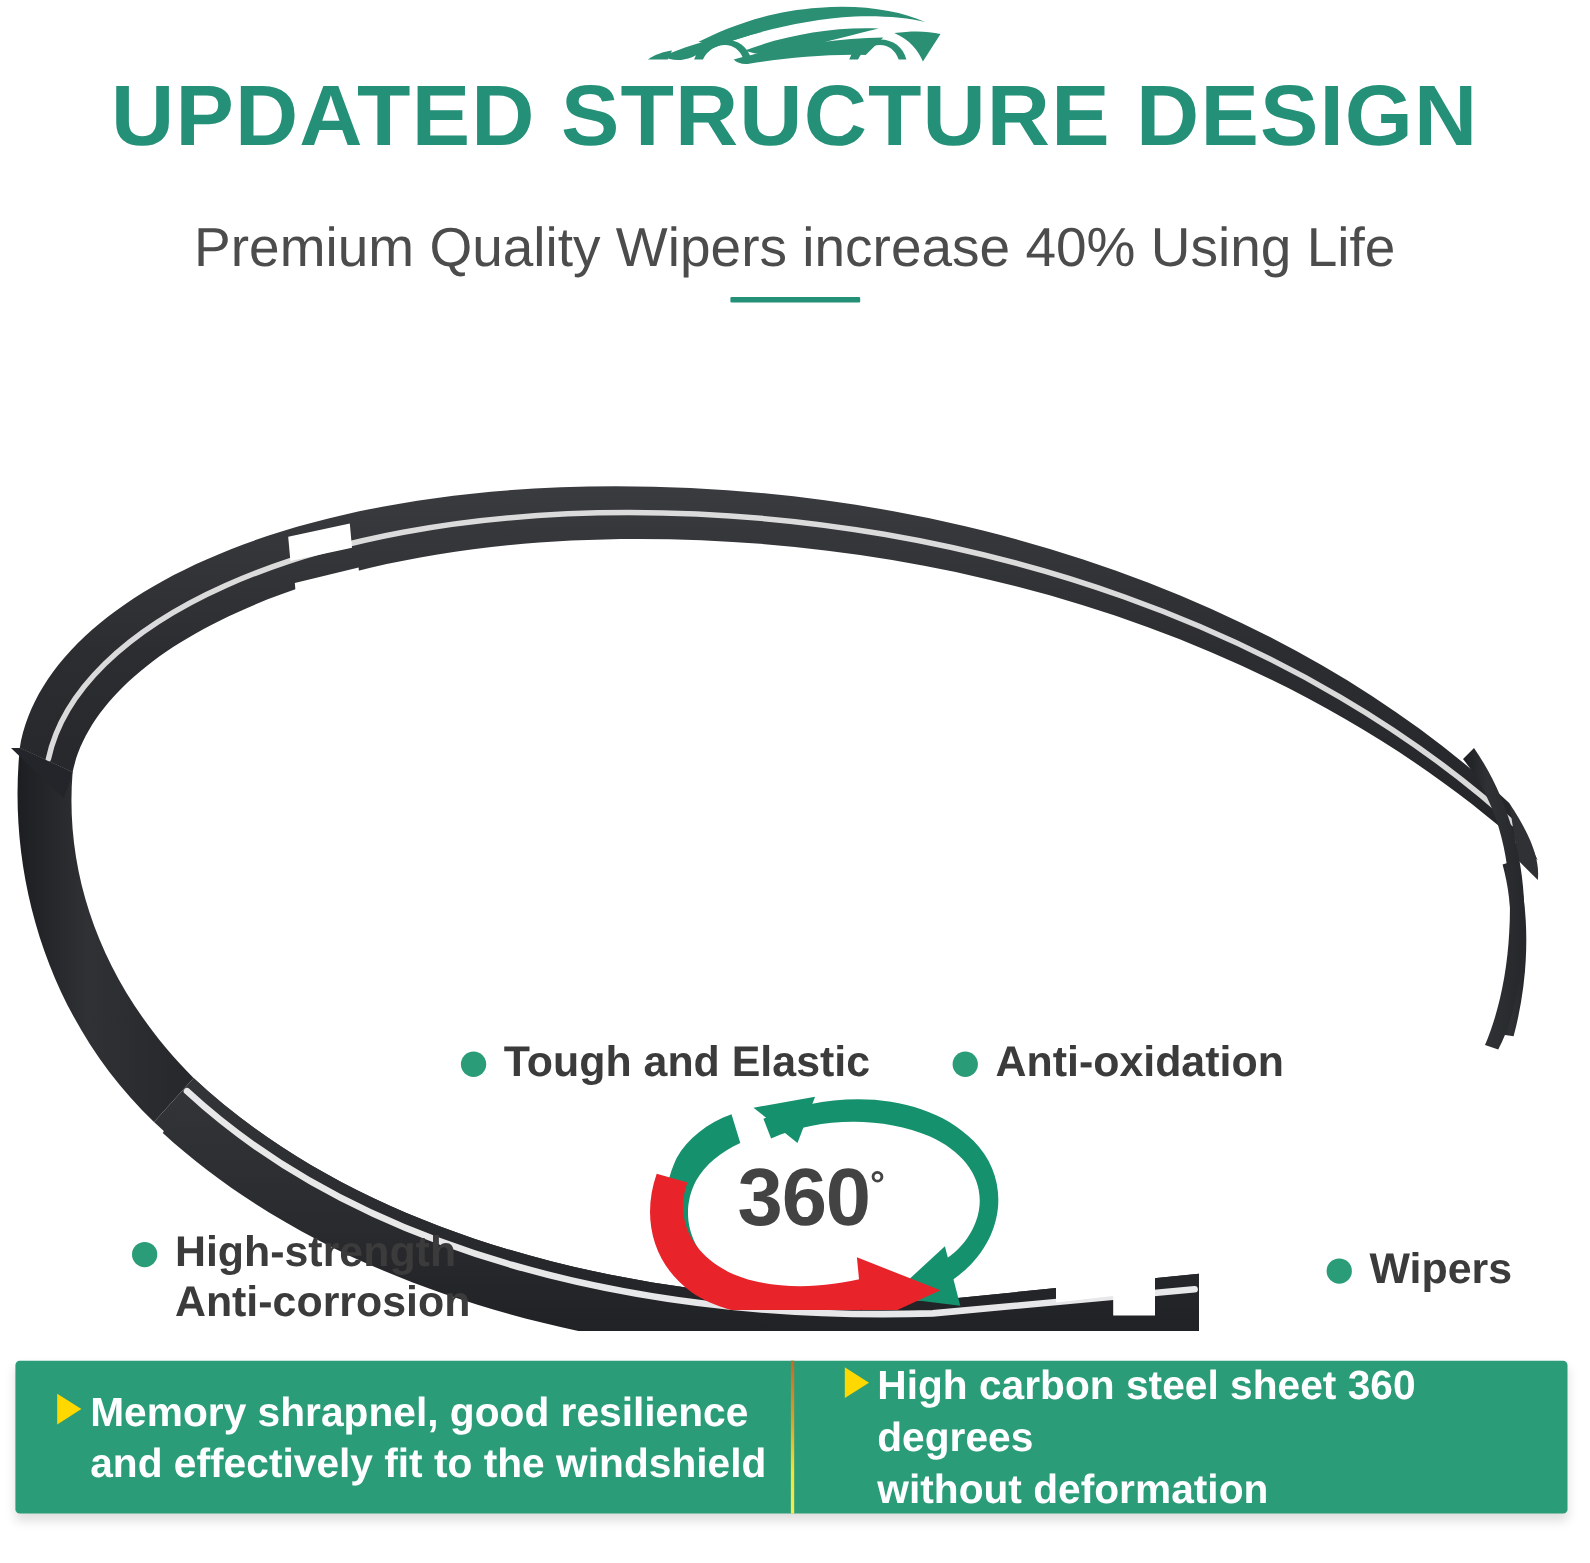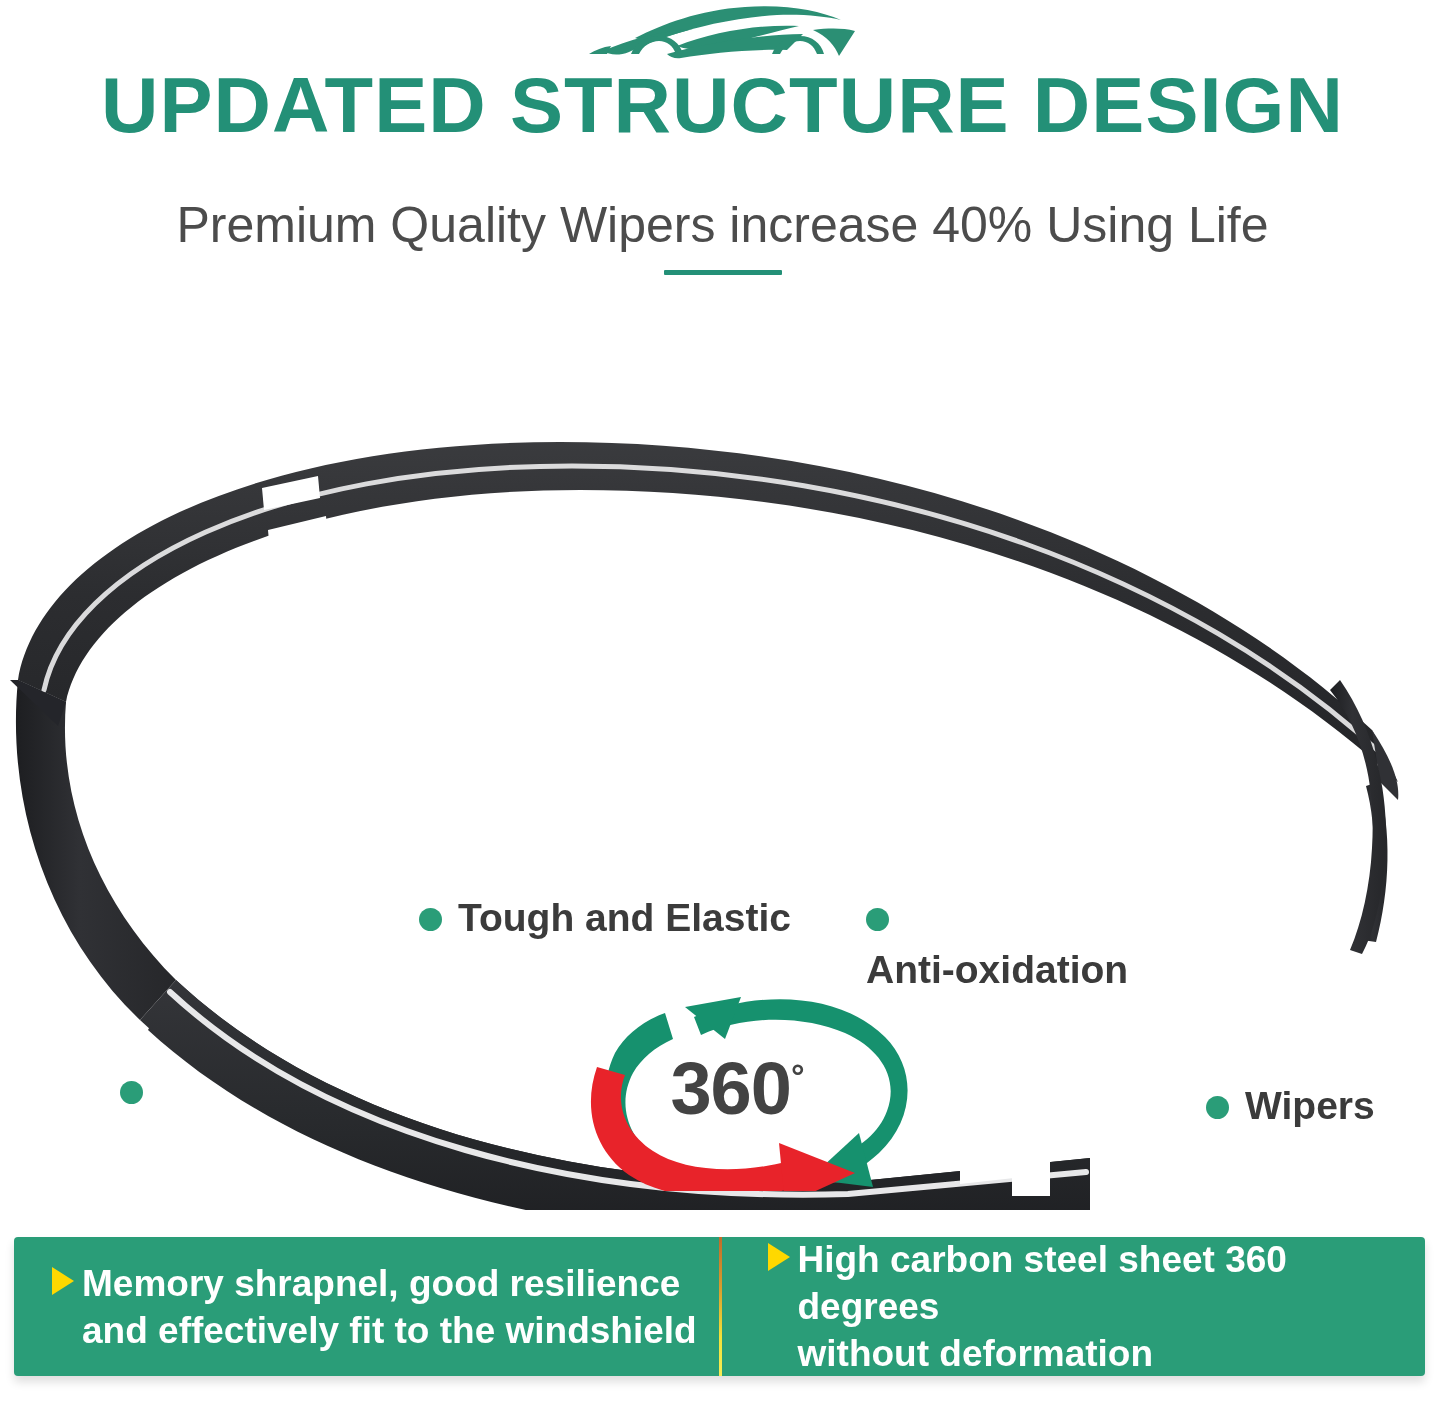--- a/index.html
+++ b/index.html
@@ -93,33 +93,34 @@
     position: absolute;
     display: flex;
     align-items: flex-start;
     gap: 16px;
     font-family: "Liberation Sans Narrow", "Liberation Sans", sans-serif;
     font-weight: 700;
     font-size: 39px;
     line-height: 45px;
     color: #3b3b3b;
     white-space: pre-line;
+    margin-top: 48px;
   }
 
   .dot {
     flex: 0 0 auto;
     width: 23px;
     height: 23px;
     border-radius: 50%;
     background: #2a9d78;
     margin-top: 13px;
   }
 
   #callout-tough   { left: 419px; top: 565px; }
-  #callout-anti    { left: 866px; top: 565px; flex-direction: column; }
+  #callout-anti    { left: 866px; top: 565px; }
   #callout-high    { left: 120px; top: 738px; }
   #callout-quiet   { left: 1206px; top: 753px; }
 
   
   .badge-360 {
     position: absolute;
     left: 573px;
     top: 661px;
     width: 346px;
     height: 200px;
@@ -384,20 +385,22 @@
       <span>Tough and Elastic</span>
     </div>
 
     <div class="callout" id="callout-anti">
       <span class="dot"></span>
       <span>Anti-oxidation</span>
     </div>
 
     <div class="callout" id="callout-high">
       <span class="dot"></span>
+      <span>High-strength
+Anti-corrosion</span>
     </div>
 
     <div class="callout" id="callout-quiet">
       <span class="dot"></span>
       <span>Wipers</span>
     </div>
   </div>
 
   <div class="bottom-panel">
     <div class="panel-col">

